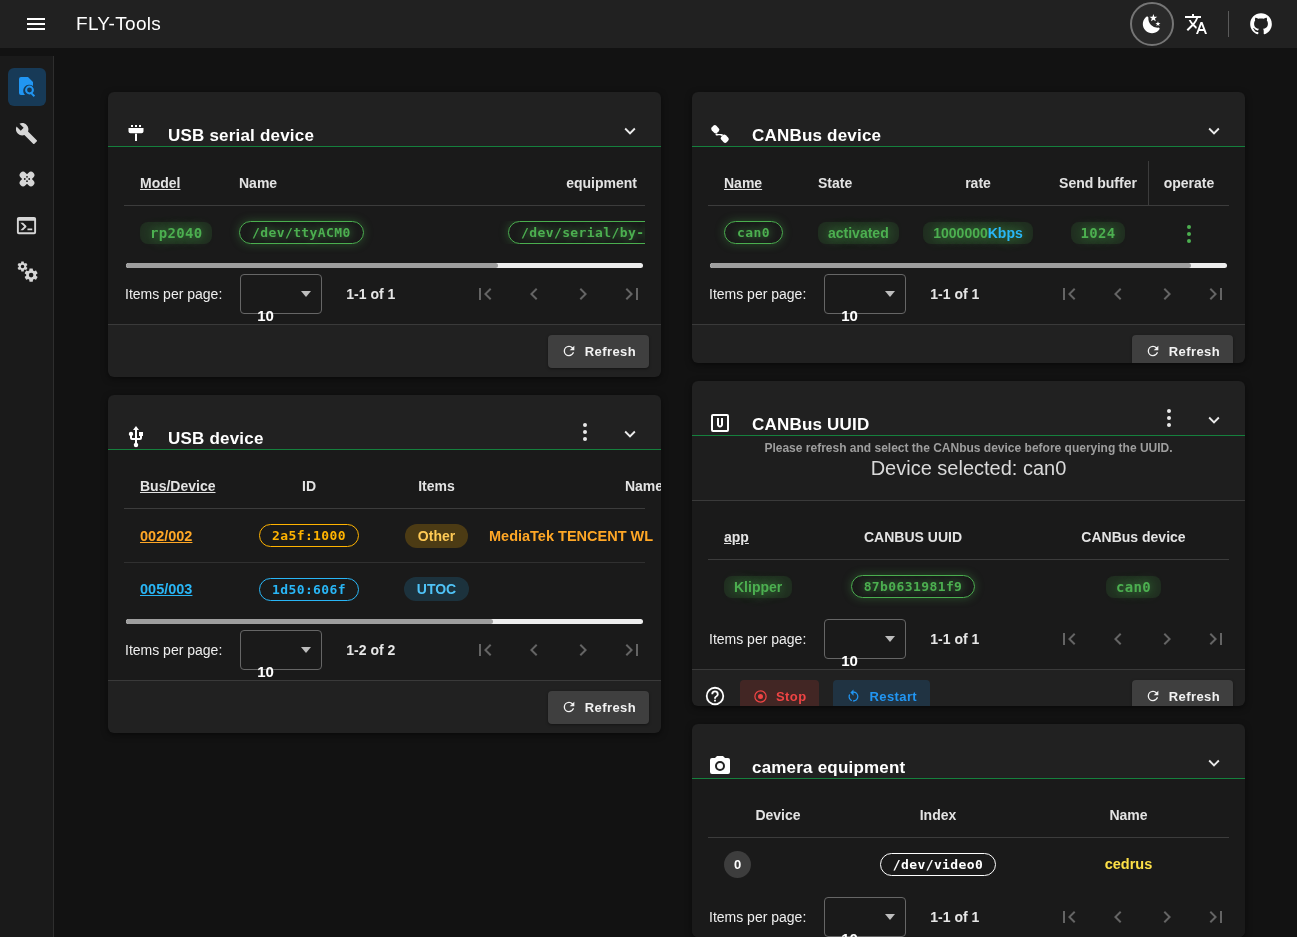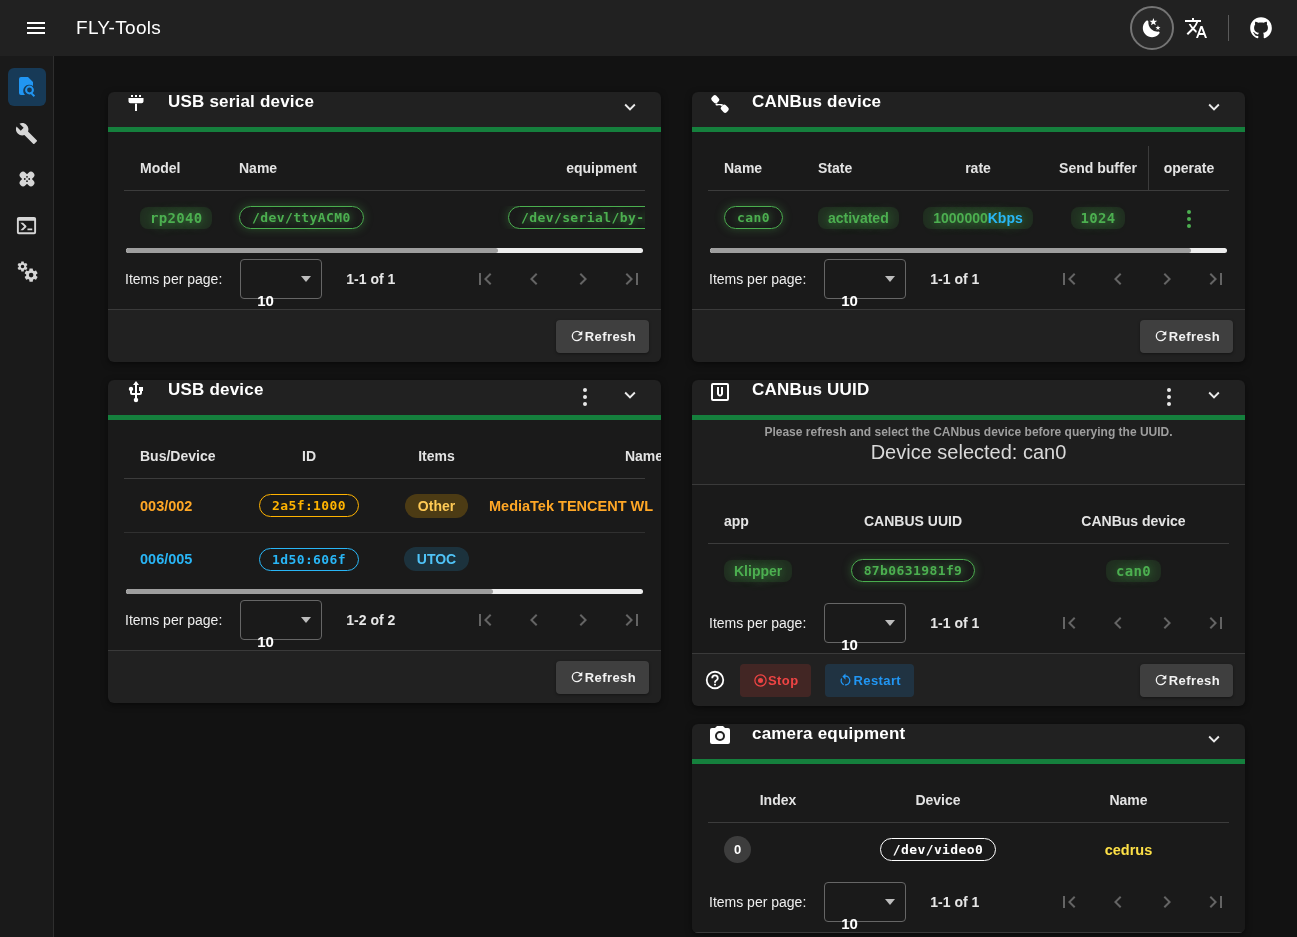--- a/index.html
+++ b/index.html
@@ -1,20 +1,20 @@
 <!DOCTYPE html>
 <html><head>
 <meta charset="utf-8">
 <style>
   * { margin:0; padding:0; box-sizing:border-box; }
   html,body { width:1297px; height:937px; overflow:hidden; background:#121212;
     font-family:"Liberation Sans",sans-serif; color:#e8e8e8; }
 
   
-  .topbar { position:absolute; top:0; left:0; right:0; height:56px; background:#212121;
+  .topbar { position:absolute; top:0; left:0; right:0; height:48px; background:#212121;
     display:flex; align-items:center; padding:0 14px; z-index:10; }
   .hamburger { width:44px; height:44px; display:flex; align-items:center; justify-content:center;
     border-radius:50%; cursor:pointer; }
   .app-title { font-size:19px; font-weight:400; letter-spacing:.3px; margin-left:18px; color:#fff; }
   .topbar .spacer { flex:1; }
   .iconbtn { width:44px; height:44px; display:flex; align-items:center; justify-content:center;
     border-radius:50%; cursor:pointer; }
   .iconbtn.ring { border:2px solid #757575; background:rgba(255,255,255,.04); }
   .vdiv { width:1px; height:26px; background:#5a5a5a; margin:0 10px; }
 
@@ -26,42 +26,42 @@
     justify-content:center; cursor:pointer; color:#d6d6d6; }
   .side-item.active { background:#173a57; color:#2196f3; }
 
   
   .main { position:absolute; top:56px; left:54px; right:0; bottom:0; overflow:hidden;
     padding:36px 52px 0 54px; display:flex; gap:31px; }
   .col { display:flex; flex-direction:column; gap:18px; width:553px; flex:0 0 553px; }
 
   
   .card { background:#212121; border-radius:6px; box-shadow:0 2px 6px rgba(0,0,0,.5); overflow:hidden; }
-  .card-head { height:40px; display:flex; align-items:flex-start; padding:0 16px;
-    border-bottom:5px solid #15803d; gap:20px; }
+  .card-head { height:55px; display:flex; align-items:flex-end; padding:0 16px;
+    border-bottom:1px solid #15803d; gap:20px; }
   .card-title { font-size:17px; font-weight:700; color:#fff; letter-spacing:.2px; flex:0 0 auto; }
   .card-head .spacer { flex:1; }
   .head-icon { color:#fff; display:flex; }
   .kebab { display:flex; flex-direction:column; gap:3px; padding:8px; cursor:pointer; }
   .kebab i { width:4px; height:4px; border-radius:50%; background:#e8e8e8; }
   .chev { color:#e8e8e8; cursor:pointer; display:flex; padding:4px; }
 
   .tzone { background:#1a1a1a; }
   .twrap { padding:14px 16px 0; overflow:hidden; }
   .grid { display:grid; align-items:center; white-space:nowrap; }
   .g-serial { grid-template-columns:115px 210px 1fr; }
   .g-canbus { grid-template-columns:110px 90px 140px 100px 1fr; }
   .g-usb    { grid-template-columns:110px 150px 105px 310px; }
   .g-uuid   { grid-template-columns:80px 250px 1fr; }
   .g-cam    { grid-template-columns:140px 180px 1fr; }
   .th { font-size:14px; font-weight:700; color:#e3e3e3; padding:14px 0; }
   .thead { border-bottom:1px solid #3c3c3c; }
   .trow { min-height:53px; }
   .trow + .trow { border-top:1px solid #303030; }
-  .pl { padding-left:16px; } .ctr { text-align:center; } .rt { text-align:right; padding-right:8px; }
+  .pl { padding-left:16px;text-decoration:underline; } .ctr { text-align:center; } .rt { text-align:right; padding-right:8px; }
   .two-line { line-height:16px; padding:8px 0; }
   .col-div { border-left:1px solid #3c3c3c; align-self:stretch; display:flex;
     align-items:center; justify-content:center; }
 
   
   .glow { display:inline-block; padding:3px 10px; border-radius:8px; background:rgba(76,175,80,.13);
     color:#4caf50; font-weight:600; font-size:14px; text-shadow:0 0 12px rgba(76,175,80,.95); }
   .mono { font-family:"DejaVu Sans Mono",monospace; letter-spacing:.3px; }
   .chip { display:inline-block; border:1.5px solid; border-radius:15px; padding:3px 12px;
     font:700 13px "DejaVu Sans Mono",monospace; letter-spacing:.4px; }
@@ -93,21 +93,21 @@
   .pager-select b { font-size:15px; color:#fff; flex:1;margin-top:43px; }
   .tri-down { width:0; height:0; border-left:5px solid transparent; border-right:5px solid transparent;
     border-top:6px solid #bdbdbd; }
   .pager-range { font-size:14px; font-weight:600; color:#e6e6e6; margin-left:24px; }
   .pager-arrows { display:flex; margin-left:auto; gap:25px; }
   .parrow { color:#646464; display:flex; cursor:pointer; }
 
   
   .cfoot { display:flex; align-items:center; gap:14px; padding:8px 12px; min-height:52px; }
   .cfoot .spacer { flex:1; }
-  .btn { display:inline-flex; align-items:center; height:33px; padding:0 13px;
+  .btn { display:inline-flex; align-items:center; gap:8px; height:33px; padding:0 13px;
     border-radius:4px; font-size:13px; font-weight:700; letter-spacing:.4px; cursor:pointer;justify-content:flex-end; }
   .btn-refresh { background:#3f3f3f; color:#f2f2f2; box-shadow:0 1px 3px rgba(0,0,0,.4); }
   .btn-stop { background:rgba(244,67,54,.16); color:#ef4444; }
   .btn-restart { background:rgba(33,150,243,.16); color:#2196f3; }
   .help { color:#fff; display:flex; cursor:pointer; }
 
   
   .notice { text-align:center; padding:5px 10px 20px; border-bottom:1px solid #3a3a3a; background:#1e1e1e; }
   .notice-line1 { font-size:12px; font-weight:600; color:#9e9e9e; }
   .notice-line2 { font-size:20px; color:#d9d9d9; margin-top:2px; }
@@ -360,27 +360,27 @@
       </div>
       <div class="tzone">
         <div class="twrap">
           <div class="grid g-usb thead">
             <div class="th pl">Bus/Device</div>
             <div class="th ctr">ID</div>
             <div class="th ctr">Items</div>
             <div class="th ctr">Name</div>
           </div>
           <div class="grid g-usb trow">
-            <div class="pl amber-t">003/002</div>
+            <div class="pl amber-t">002/002</div>
             <div class="ctr"><span class="chip amber">2a5f:1000</span></div>
             <div class="ctr"><span class="tchip amber">Other</span></div>
             <div class="amber-t">MediaTek TENCENT WL</div>
           </div>
           <div class="grid g-usb trow">
-            <div class="pl blue-t">006/005</div>
+            <div class="pl blue-t">005/003</div>
             <div class="ctr"><span class="chip blue">1d50:606f</span></div>
             <div class="ctr"><span class="tchip blue">UTOC</span></div>
           </div>
           <div class="hscroll">
               <div class="hthumb" style="width:71%"></div>
             </div>
         </div>
         <div class="pager">
           <span class="pager-label">Items per page:</span>
           <div class="pager-select">
@@ -614,22 +614,22 @@
         <span class="spacer"></span>
         <span class="chev">
           <svg width="22" height="22" viewBox="0 0 24 24" fill="currentColor">
               <use href="#i-chevdown"></use>
             </svg>
           </span>
       </div>
       <div class="tzone">
         <div class="twrap">
           <div class="grid g-cam thead">
+            <div class="th ctr">Device</div>
             <div class="th ctr">Index</div>
-            <div class="th ctr">Device</div>
             <div class="th ctr">Name</div>
           </div>
           <div class="grid g-cam trow">
             <div class="pl"><span class="idx-badge">0</span></div>
             <div class="ctr"><span class="chip white">/dev/video0</span></div>
             <div class="ctr white-t">cedrus</div>
           </div>
         </div>
         <div class="pager">
           <span class="pager-label">Items per page:</span>

